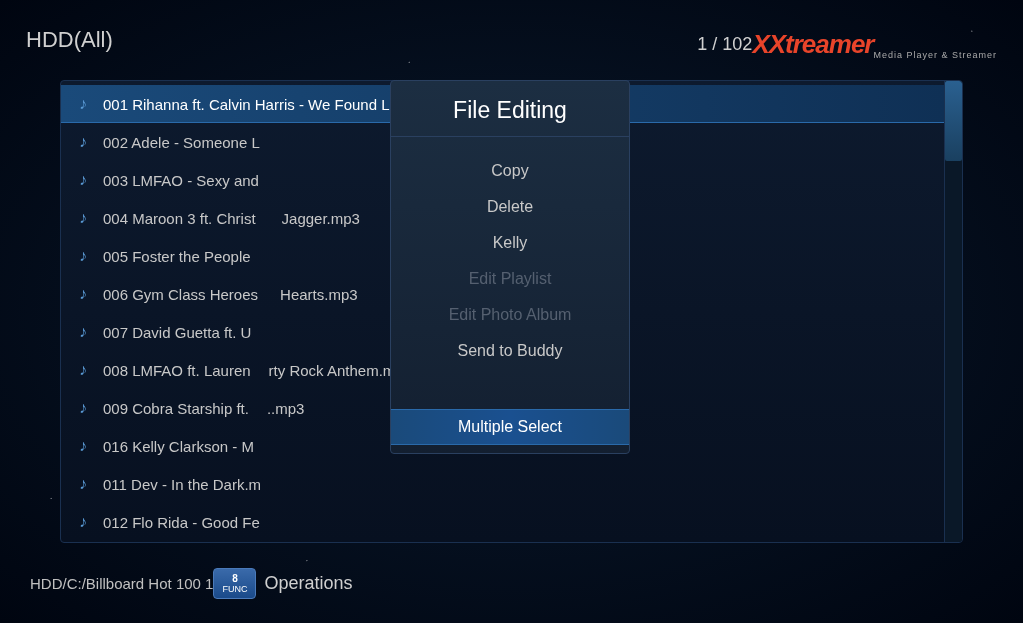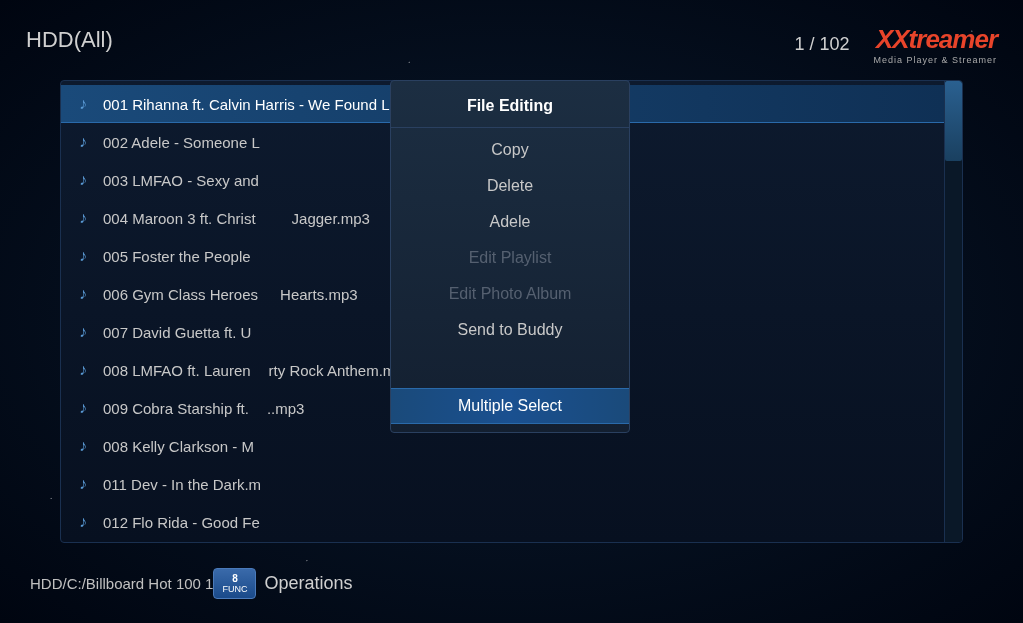--- a/index.html
+++ b/index.html
@@ -55,30 +55,29 @@
       z-index: 10;
     }
     .top-bar-title {
       color: #d0d0d0;
       font-size: 22px;
       font-weight: normal;
     }
     .top-bar-right {
       display: flex;
       align-items: center;
-      gap: 24px;
+      gap: 0;
       margin-top: 8px;
     }
     .page-count {
       color: #d0d0d0;
       font-size: 18px;
     }
     .logo {
       display: flex;
-      flex-direction: column;
       align-items: flex-end;
     }
     .logo-text {
       color: #fff;
       font-size: 26px;
       font-weight: bold;
       font-style: italic;
       letter-spacing: -1px;
     }
     .logo-text span {
@@ -177,25 +176,25 @@
       width: 240px;
       background: linear-gradient(180deg, #1c2e42 0%, #131f30 100%);
       border: 1px solid #2a4060;
       border-radius: 4px;
       z-index: 100;
       padding: 8px 0;
     }
     .context-menu-header {
       text-align: center;
       color: #fff;
-      font-size: 16px;
-      font-weight: bold;
+      font-size: 23px;
+      font-weight: normal;
       padding: 8px 16px 12px;
       border-bottom: 1px solid #2a4060;
-      margin-bottom: 4px;
+      margin-bottom: 16px;
     }
     .context-menu-item {
       display: flex;
       align-items: center;
       justify-content: center;
       height: 36px;
       color: #c8c8c8;
       font-size: 16px;
       cursor: pointer;
       padding: 0 16px;
@@ -286,21 +285,21 @@
       <span class="music-icon">♪</span>
       <span class="file-name">002 Adele - Someone L</span>
     </div>
     <div class="file-item">
       <span class="music-icon">♪</span>
       <span class="file-name">003 LMFAO - Sexy and</span>
     </div>
     <div class="file-item">
       <span class="music-icon">♪</span>
       <span class="file-name">004 Maroon 3 ft. Christ</span>
-      <span class="file-name" style="color:#c8c8c8; margin-left:26px;">Jagger.mp3</span>
+      <span class="file-name" style="color:#c8c8c8; margin-left:16px;">Jagger.mp3</span>
     </div>
     <div class="file-item">
       <span class="music-icon">♪</span>
       <span class="file-name">005 Foster the People</span>
     </div>
     <div class="file-item">
       <span class="music-icon">♪</span>
       <span class="file-name">006 Gym Class Heroes</span>
       <span class="file-name" style="color:#c8c8c8; margin-left:12px;">Hearts.mp3</span>
     </div>
@@ -313,21 +312,21 @@
       <span class="file-name">008 LMFAO ft. Lauren</span>
       <span class="file-name" style="color:#c8c8c8; margin-left:8px;">rty Rock Anthem.m...</span>
     </div>
     <div class="file-item">
       <span class="music-icon">♪</span>
       <span class="file-name">009 Cobra Starship ft.</span>
       <span class="file-name" style="color:#c8c8c8; margin-left:8px;">..mp3</span>
     </div>
     <div class="file-item">
       <span class="music-icon">♪</span>
-      <span class="file-name">008 Kelly Clarkson - M</span>
+      <span class="file-name">016 Kelly Clarkson - M</span>
     </div>
     <div class="file-item">
       <span class="music-icon">♪</span>
       <span class="file-name">011 Dev - In the Dark.m</span>
     </div>
     <div class="file-item">
       <span class="music-icon">♪</span>
       <span class="file-name">012 Flo Rida - Good Fe</span>
     </div>
 
@@ -335,21 +334,21 @@
 
   <div class="scrollbar">
     <div class="scrollbar-thumb"></div>
   </div>
 </div>
 
 <div class="context-menu">
   <div class="context-menu-header">File Editing</div>
   <div class="context-menu-item">Copy</div>
   <div class="context-menu-item">Delete</div>
-  <div class="context-menu-item">Adele</div>
+  <div class="context-menu-item">Kelly</div>
   <div class="context-menu-item disabled">Edit Playlist</div>
   <div class="context-menu-item disabled">Edit Photo Album</div>
   <div class="context-menu-item">Send to Buddy</div>
   <div class="context-menu-item active">Multiple Select</div>
 </div>
 
 <div class="bottom-bar">
   <span class="path-text">HDD/C:/Billboard Hot 100 1</span>
   <div class="operations-btn">
     <div class="func-badge">

